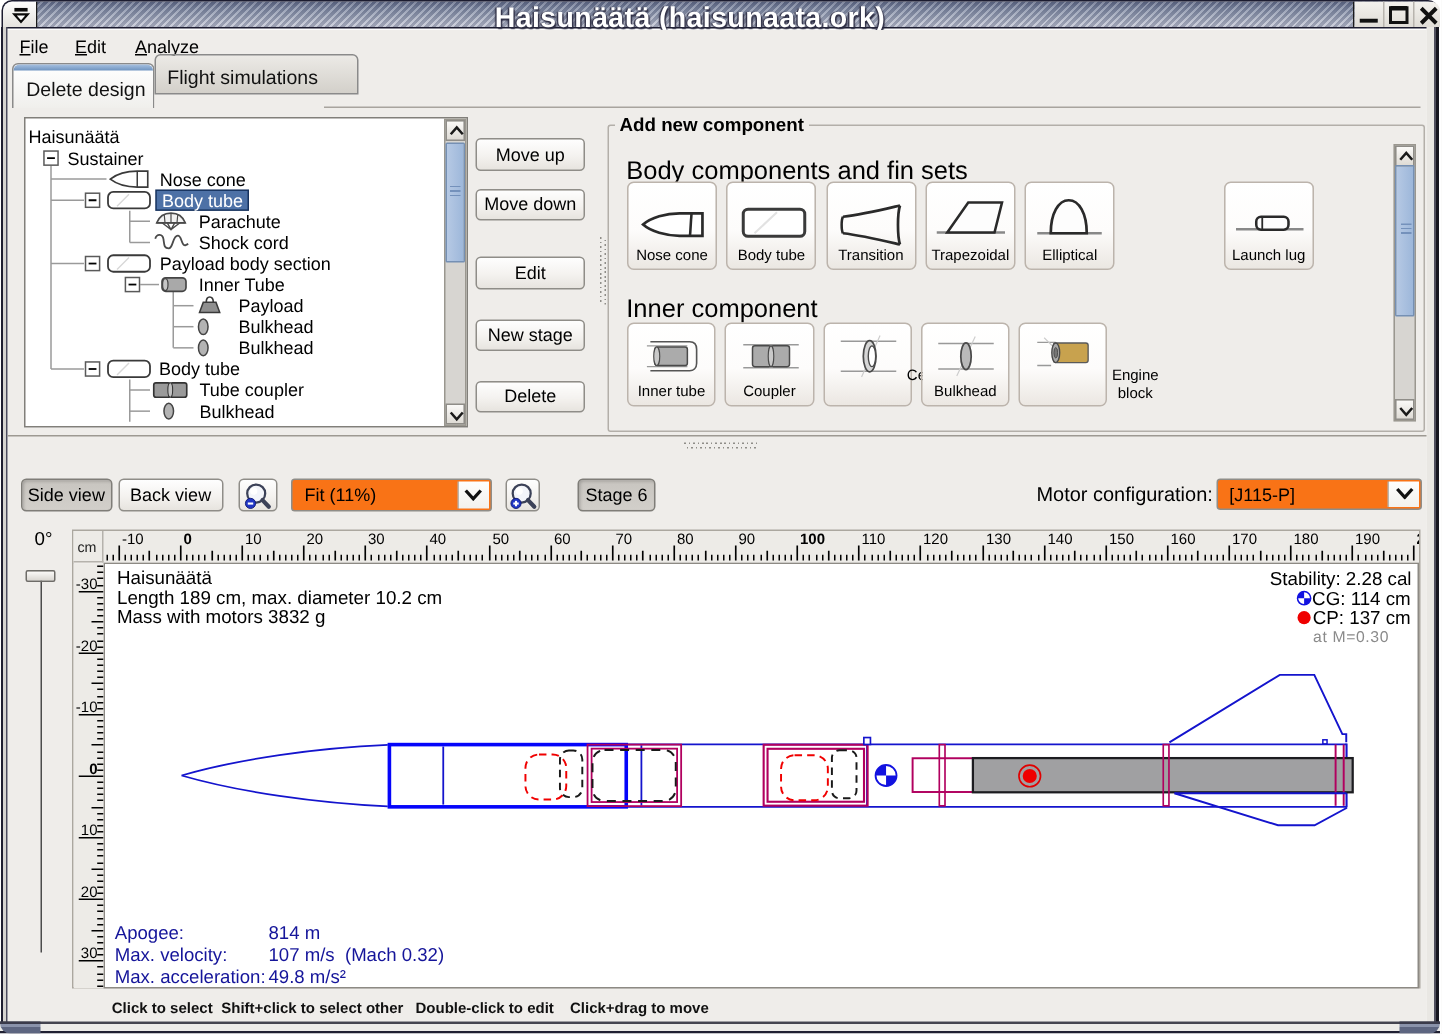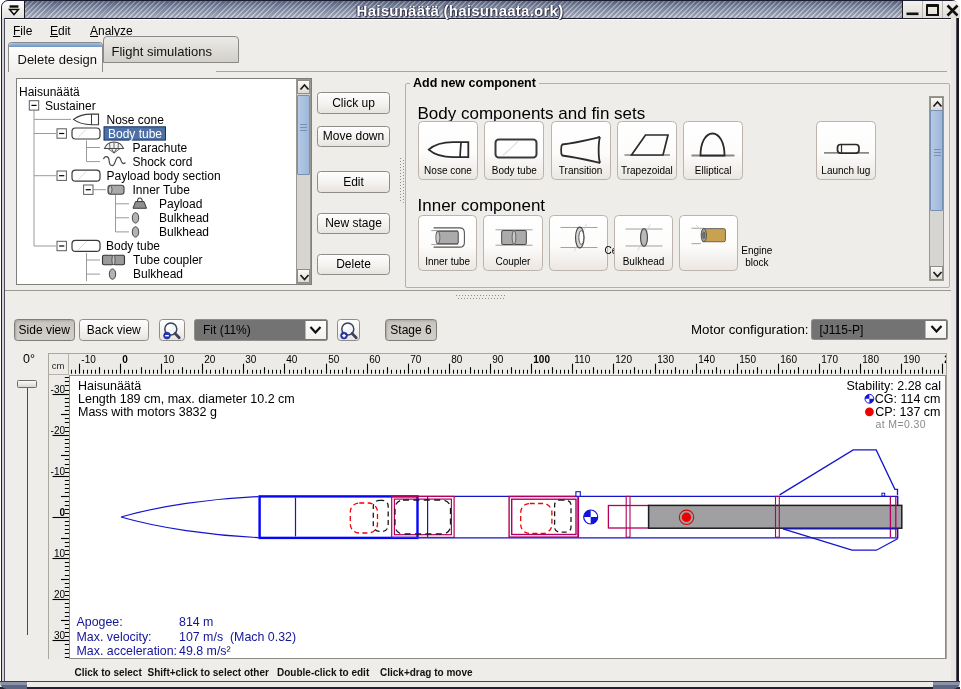--- a/index.html
+++ b/index.html
@@ -6,21 +6,21 @@
   font-family:"Liberation Sans", sans-serif; -webkit-font-smoothing:antialiased; }
 .abs { position:absolute; }
 #win { position:relative; width:961px; height:689px; }
 #titlebar { position:absolute; left:1px; top:0; width:958px; height:18.5px;
   border-radius:7px 7px 0 0; border:1px solid #1c1c30;
   background:
    repeating-linear-gradient(135deg, rgba(255,255,255,0.20) 0 1.4px, rgba(52,60,88,0.24) 1.4px 3.6px),
    linear-gradient(180deg,#5f6884 0%,#7f89a2 25%,#9ba3b7 55%,#bec2d1 92%,#b2b6c6 100%);
 }
 #title { position:absolute; top:2px; left:0; width:920px; text-align:center; color:#fff;
-  font-size:15px; font-weight:bold; letter-spacing:0.25px;
+  font-size:19px; font-weight:bold; letter-spacing:0.25px;
   text-shadow:1px 1px 1px #2a2a40, -1px 0 1px #2a2a40; }
 #wicon { position:absolute; left:2px; top:0.5px; width:23px; height:17px; background:linear-gradient(180deg,#fdfdfd,#e4e2de);
   border-right:1.5px solid #1a1a1a; border-radius:6px 0 0 0; }
 #wbtns { position:absolute; right:1.5px; top:0.5px; width:58px; height:17px; background:linear-gradient(180deg,#f4f2ee,#dfdcd6);
   border-left:1.5px solid #1a1a1a; border-radius:0 6px 0 0; display:flex; }
 #wbtns div { flex:1; position:relative; }
 #wbtns div + div { border-left:1px solid #b8b4ae; }
 .border-left { position:absolute; left:0; top:18px; width:5px; height:665px;
   background:linear-gradient(90deg,#fff 0 1px,#1e1e30 1px 2.2px,#d6d4d0 2.2px 4px,#4c4c5e 4px 5px); }
 .border-right { position:absolute; left:951px; top:18px; width:9px; height:665px;
@@ -57,21 +57,21 @@
   border:1px solid #b3afa9; border-radius:2px; }
 fieldset legend { font-size:12.5px; font-weight:bold; margin-left:4px; padding:0 3px; }
 .flabel { position:absolute; font-size:17px; color:#000; }
 .sb { position:absolute; background:#d7d5d1; border:1px solid #9a978f; }
 .sbbtn { position:absolute; left:0; width:13px; height:14px; background:linear-gradient(180deg,#fbfaf8,#dedbd5);
   border:0.5px solid #8f8d88; }
 .sbthumb { position:absolute; left:0; width:13px; background:linear-gradient(90deg,#b6c9e4,#9db7da);
   border:1px solid #7590b4; border-radius:1px; }
 .grip { position:absolute; left:2.5px; top:calc(50% - 4px); width:7px; height:8px;
   background:repeating-linear-gradient(180deg,#7491bb 0 1px,transparent 1px 3px); }
-.combo { position:absolute; background:#737373; border:1px solid #8f8d88; border-radius:2.5px; font-size:12px; }
+.combo { position:absolute; background:#f97316; border:1px solid #8f8d88; border-radius:2.5px; font-size:12px; }
 .combo .cv { position:absolute; left:8px; top:3.5px; }
 .combo .carr { position:absolute; right:1px; top:1px; bottom:1px; width:21px;
   background:linear-gradient(180deg,#fefefd,#f3f1ed); border-left:1px solid #b9b6b0;
   display:flex; align-items:center; justify-content:center; }
 .dotv { position:absolute; width:4px; background:repeating-linear-gradient(180deg,#8f8d88 0 1px,transparent 1px 3px) 0 0/1px 100% no-repeat,
   repeating-linear-gradient(180deg,#8f8d88 0 1px,transparent 1px 3px) 3px 1.5px/1px 100% no-repeat; }
 .doth { position:absolute; height:4px; background:repeating-linear-gradient(90deg,#8f8d88 0 1px,transparent 1px 3px) 0 0/100% 1px no-repeat,
   repeating-linear-gradient(90deg,#8f8d88 0 1px,transparent 1px 3px) 1.5px 3px/100% 1px no-repeat; }
 .statustext { position:absolute; top:667px; font-size:10px; font-weight:bold; color:#111; }
 
@@ -183,21 +183,21 @@
       <div class="sbbtn" style="top:0px"><svg width="13" height="14">
           <path d="M2.5,8.5 L6.5,4 L10.5,8.5" fill="none" stroke="#1a1a1a" stroke-width="1.7"></path>
         </svg></div>
       <div class="sbbtn" style="bottom:0px"><svg width="13" height="14">
           <path d="M2.5,5 L6.5,9.5 L10.5,5" fill="none" stroke="#1a1a1a" stroke-width="1.7"></path>
         </svg></div>
       <div class="sbthumb" style="top:15.5px;height:79.5px">
         <div class="grip" style="top:28px"></div>
       </div>
     </div>
-<div class="btn" style="left:317px;top:92px;width:73px;height:21.8px"><span>Click up</span></div>
+<div class="btn" style="left:317px;top:92px;width:73px;height:21.8px"><span>Move up</span></div>
 <div class="btn" style="left:317px;top:125.5px;width:73px;height:21.8px"><span>Move down</span></div>
 <div class="btn" style="left:317px;top:171px;width:73px;height:21.8px"><span>Edit</span></div>
 <div class="btn" style="left:317px;top:212.5px;width:73px;height:21.8px"><span>New stage</span></div>
 <div class="btn" style="left:317px;top:253.5px;width:73px;height:21.8px"><span>Delete</span></div>
 <div class="dotv" style="left:399.5px;top:158px;height:45px"></div>
 <fieldset>
       <legend>Add new component</legend>
     </fieldset>
 <div class="flabel" style="left:417.5px;top:103.5px">Body components and fin sets</div>
 <div class="flabel" style="left:417.5px;top:196px">Inner component</div>

